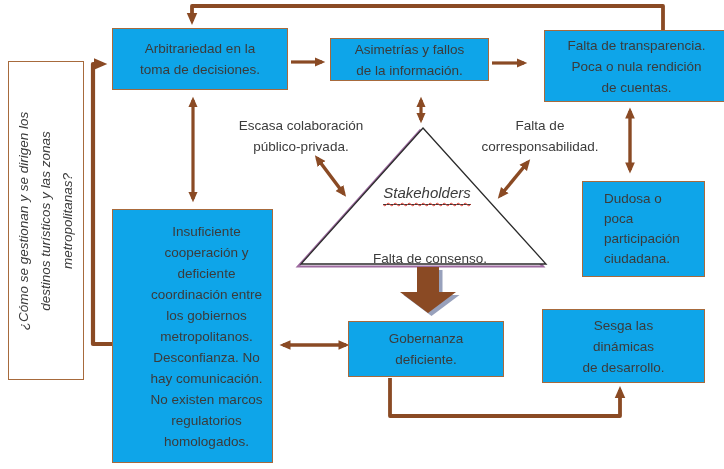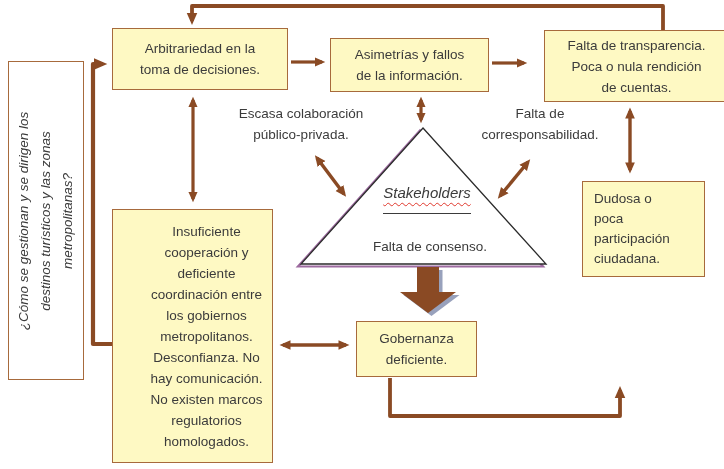--- a/index.html
+++ b/index.html
@@ -16,47 +16,48 @@
     font-family:"Liberation Sans", sans-serif;color:var(--text);overflow:hidden;
   }
   #wires{position:absolute;left:0;top:0;width:724px;height:469px;}
   .conn{stroke:var(--arrow);fill:none;}
   .arrowhead{fill:var(--arrow);}
   .tri-shadow{fill:none;stroke:var(--tri-shadow);stroke-width:2.2;}
   .tri-main{fill:#ffffff;stroke:#2b2b2b;stroke-width:1.3;}
   .block{fill:var(--arrow);}
   .block-shadow{fill:var(--block-shadow);}
   .box{
-    position:absolute;background:#fef9c3;border:1.7px solid var(--border);
+    position:absolute;background:#0ea5e9;border:1.7px solid var(--border);
     display:flex;align-items:center;justify-content:center;
     font-size:13.5px;line-height:21px;text-align:center;box-sizing:border-box;
   }
   .ml{white-space:pre-line;}
   .label{
     position:absolute;font-size:13.5px;line-height:21px;text-align:center;
     white-space:pre-line;
+    margin-top:12px;
   }
   .side-box{
     position:absolute;left:8px;top:61px;width:76px;height:319px;
     border:1.7px solid var(--border);background:#fff;box-sizing:border-box;
     display:flex;align-items:center;justify-content:center;overflow:visible;
   }
   .side-text{
     transform:rotate(-90deg);flex-shrink:0;width:300px;text-align:center;
     font-style:italic;font-size:13.5px;line-height:22px;white-space:pre-line;
   }
   .stake{
     position:absolute;left:377px;top:184px;width:100px;text-align:center;
     font-style:italic;font-size:15px;
   }
   .stake-inner{
     border-bottom:1.5px solid var(--text);
     text-decoration:underline wavy var(--squiggle);
     text-decoration-thickness:1px;text-underline-offset:4px;
-    padding-bottom:12px;
+    padding-bottom:3px;
   }
 </style>
 </head>
 <body>
 
 <div id="canvas">
 
   <svg id="wires" viewBox="0 0 724 469" xmlns="http://www.w3.org/2000/svg">
     <defs>
       <marker id="ah" viewBox="0 0 10 10" refX="6.5" refY="5" markerWidth="3.4" markerHeight="3.4" orient="auto-start-reverse" markerUnits="strokeWidth">
@@ -95,47 +96,50 @@
 
   <div class="side-box">
     <div class="side-text">¿Cómo se gestionan y se dirigen los
 destinos turísticos y las zonas
 metropolitanas?</div>
   </div>
 
   <div class="box ml" style="left:112px;top:28px;width:176px;height:62px;">Arbitrariedad en la
 toma de decisiones.</div>
 
-  <div class="box ml" style="left:330px;top:38px;width:159px;height:54px;">Asimetrías y fallos
+  <div class="box ml" style="left:330px;top:38px;width:159px;height:43px;">Asimetrías y fallos
 de la información.</div>
 
   <div class="box ml" style="left:544px;top:30px;width:185px;height:72px;">Falta de transparencia.
 Poca o nula rendición
 de cuentas.</div>
 
-  <div class="box ml" style="left:582px;top:181px;width:123px;height:96px;text-align:left;justify-content:flex-start;padding-left:11px;line-height:20px;">Dudosa o
+  <div class="box ml" style="left:582px;top:181px;width:123px;height:96px;text-align:left;justify-content:flex-start;padding-left:21px;line-height:20px;">Dudosa o
 poca
 participación
 ciudadana.</div>
 
   <div class="box ml" style="left:112px;top:209px;width:161px;height:254px;padding-left:28px;">Insuficiente
 cooperación y
 deficiente
 coordinación entre
 los gobiernos
 metropolitanos.
 Desconfianza. No
 hay comunicación.
 No existen marcos
 regulatorios
 homologados.</div>
 
-  <div class="box ml" style="left:356px;top:321px;width:121px;height:56px;">Gobernanza
+  <div class="box ml" style="left:348px;top:321px;width:156px;height:56px;">Gobernanza
 deficiente.</div>
 
+  <div class="box ml" style="left:542px;top:309px;width:163px;height:74px;">Sesga las
+dinámicas
+de desarrollo.</div>
 
   <div class="label" style="left:225px;top:103px;width:152px;">Escasa colaboración
 público-privada.</div>
 
   <div class="label" style="left:462px;top:103px;width:156px;">Falta de
 corresponsabilidad.</div>
 
   <div class="stake">
     <span class="stake-inner">Stakeholders</span>
   </div>

